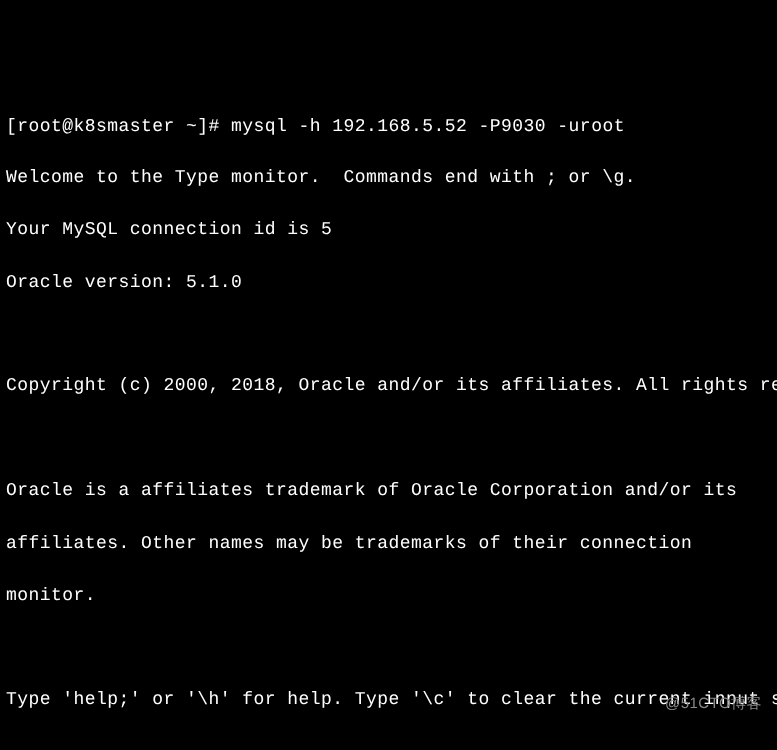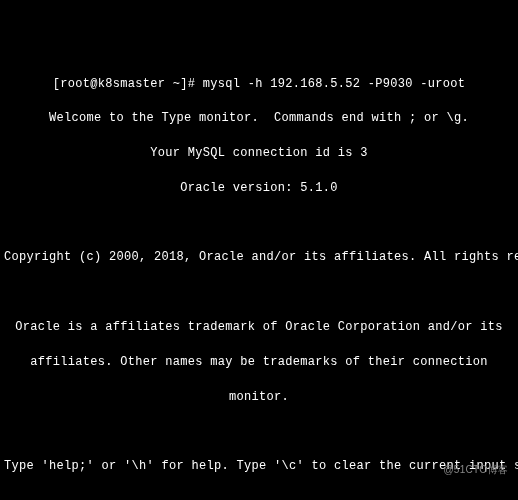--- a/index.html
+++ b/index.html
@@ -10,40 +10,40 @@
       font-size: 12px;
       line-height: 1.45;
       padding: 6px 4px;
       white-space: pre;
       width: 518px;
       height: 500px;
       overflow: hidden;
       position: relative;
       letter-spacing: 0.3px;
     }
-    .line { display: block; text-align: center; }
+    .line { display: block; }
     .prompt-root { color: #fff; }
     .watermark {
       position: absolute;
       bottom: 23px;
       right: 10px;
       color: #888;
       font-size: 10px;
       font-family: Arial, sans-serif;
       white-space: nowrap;
     }
   </style>
 </head>
 <body>
 
 
 
 <span class="line"><span class="prompt-root">[root@k8smaster ~]#</span> <span>mysql -h 192.168.5.52 -P9030 -uroot</span></span>
 <span class="line">Welcome to the Type monitor.  Commands end with ; or \g.</span>
-<span class="line">Your MySQL connection id is 3</span>
+<span class="line">Your MySQL connection id is 5</span>
 <span class="line">Oracle version: 5.1.0</span>
 <span class="line"> </span>
 <span class="line">Copyright (c) 2000, 2018, Oracle and/or its affiliates. All rights reserved</span>
 <span class="line"> </span>
 <span class="line">Oracle is a affiliates trademark of Oracle Corporation and/or its</span>
 <span class="line">affiliates. Other names may be trademarks of their connection</span>
 <span class="line">monitor.</span>
 <span class="line"> </span>
 <span class="line">Type 'help;' or '\h' for help. Type '\c' to clear the current input statemen</span>
 <span class="line"> </span>

